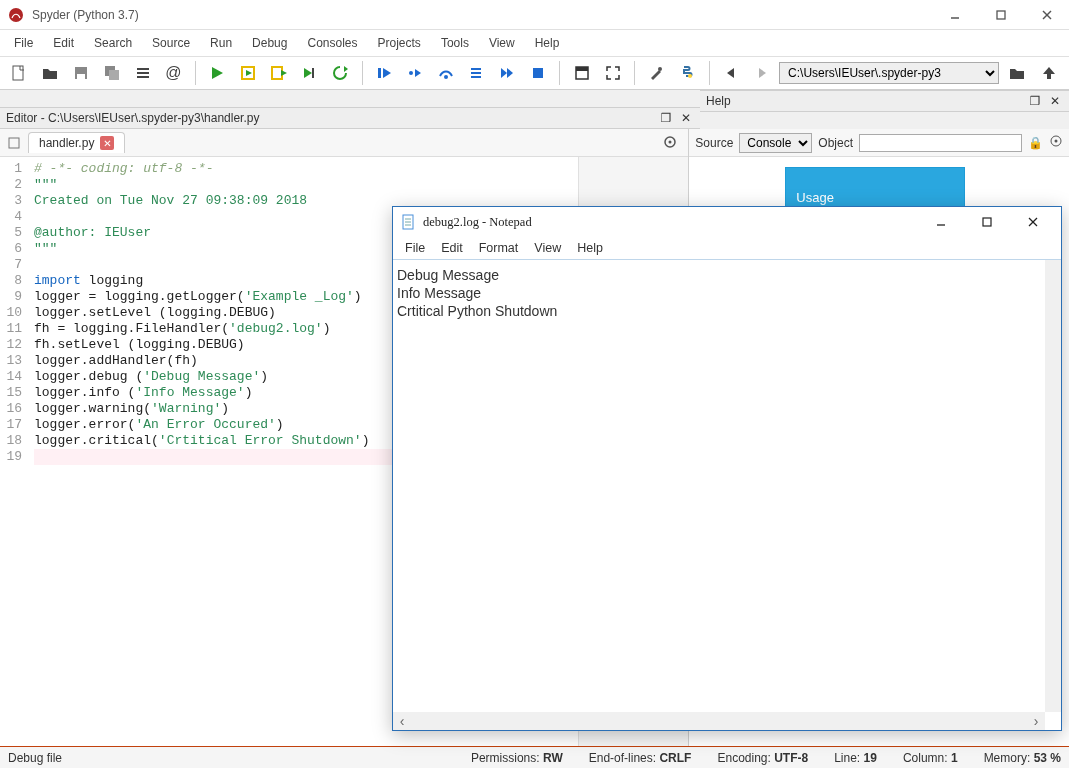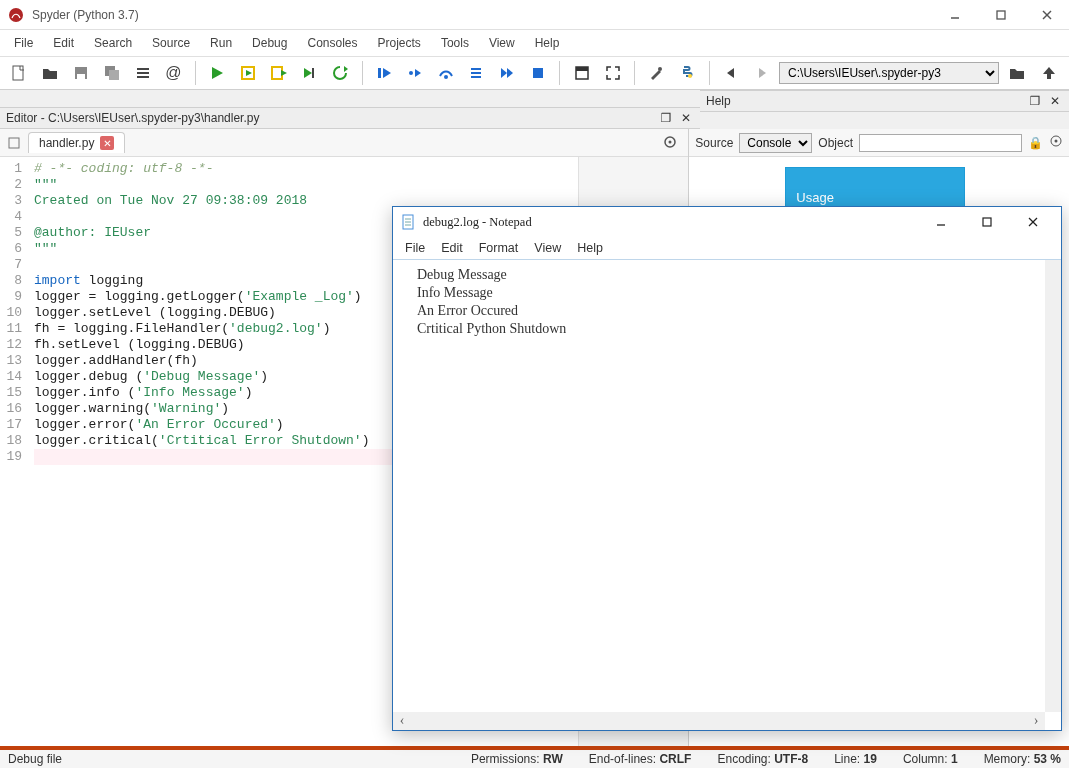--- a/index.html
+++ b/index.html
@@ -54,34 +54,34 @@
 
 
 .helpbar { height:28px; background:#f7f7f7; display:flex; align-items:center; gap:6px; padding:0 6px; border-bottom:1px solid #ddd; font-size:12px; }
 .helpbar select, .helpbar input { font-size:12px; border:1px solid #aaa; padding:1px 3px; }
 .helpbody { flex:1; position:relative; padding:10px 16px; overflow:hidden; }
 .usagecard { width:180px; margin-left:80px; border:1px solid #1e9bd6; }
 .usagecard .hd { background:#2aa7df; color:#fff; padding:22px 10px; font-size:13px; }
 .usagecard .bd { background:#fff; padding:8px 10px; color:#444; font-size:12px; white-space:nowrap; overflow:hidden; }
 
 
-.statusbar { position:absolute; bottom:0; left:0; right:0; height:22px; background:#f5f5f5; border-top:4px solid #c2410c; display:flex; align-items:center; font-size:12px; padding:0 8px; gap:26px; color:#333; }
+.statusbar { position:absolute; bottom:0; left:0; right:0; height:22px; background:#f5f5f5; border-top:1px solid #c2410c; display:flex; align-items:center; font-size:12px; padding:0 8px; gap:26px; color:#333; }
 .statusbar .grow { flex:1; }
 .statusbar b { font-weight:600; }
 
 
 .notepad { position:absolute; left:392px; top:206px; width:670px; height:525px; background:#fff; border:1px solid #2b6fb5; box-shadow:0 4px 18px rgba(0,0,0,0.25); display:flex; flex-direction:column; }
 .np-title { height:30px; display:flex; align-items:center; padding:0 8px;font-family:Liberation Serif, serif; }
 .np-title .np-ico { width:16px; height:16px; margin-right:6px; }
 .np-title .t { flex:1; font-size:12.5px; color:#222; }
 .np-title .btns { display:flex; gap:6px; }
 .np-title .wb { width:40px; height:26px; display:flex; align-items:center; justify-content:center; cursor:pointer; }
 .np-menu { height:22px; display:flex; align-items:center; padding:0 4px; font-size:12.5px; }
 .np-menu .mi { padding:2px 8px; cursor:pointer; }
-.np-body { flex:1; border-top:1px solid #bfd6ea; padding:6px 24px; font-family: Liberation Serif, serif; font-size:14px; line-height:18px; position:relative; }
+.np-body { flex:1; border-top:1px solid #bfd6ea; padding:6px 4px; font-family: Liberation Sans, sans-serif; font-size:14px; line-height:18px; position:relative; }
 .np-scroll-v { position:absolute; top:0; right:0; bottom:18px; width:16px; background:#f0f0f0; }
 .np-scroll-h { position:absolute; left:0; right:16px; bottom:0; height:18px; background:#f0f0f0; display:flex; align-items:center; }
 .np-scroll-h .ar { width:18px; height:18px; display:flex; align-items:center; justify-content:center; color:#666; }
 .np-scroll-h .track { flex:1; }
 </style>
 </head>
 <body>
 
 <div class="titlebar">
   <span class="logo">
@@ -402,21 +402,20 @@
   <div class="np-menu" id="np-menu">
       <span class="mi">File</span>
       <span class="mi">Edit</span>
       <span class="mi">Format</span>
       <span class="mi">View</span>
       <span class="mi">Help</span>
     </div>
   <div class="np-body" id="np-body">
     <div>Debug Message</div>
       <div>Info Message</div>
-      <div>An Error Occured</div>
       <div>Crtitical Python Shutdown</div>
       <div class="np-scroll-v"></div>
     <div class="np-scroll-h">
       <span class="ar">‹</span>
       <span class="track"></span>
       <span class="ar">›</span>
     </div>
   </div>
 </div>
 

